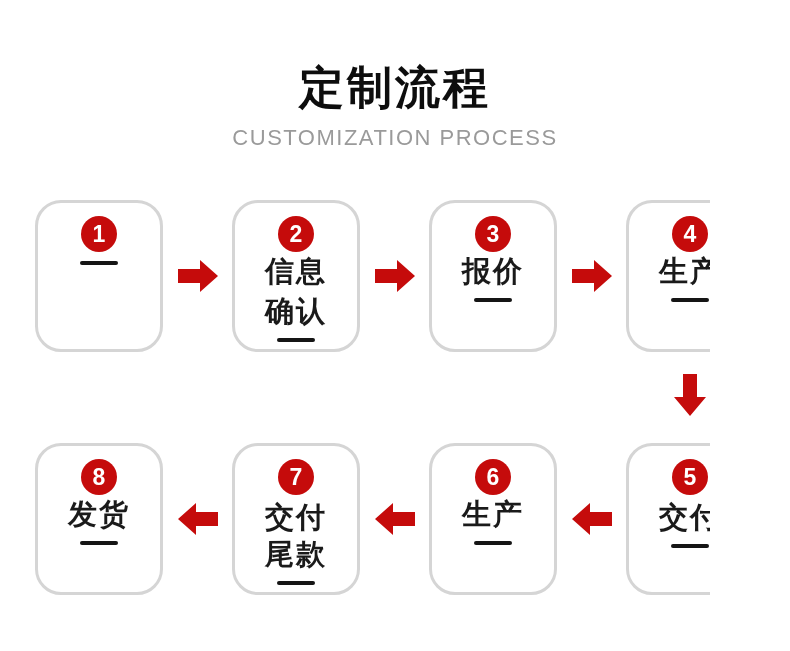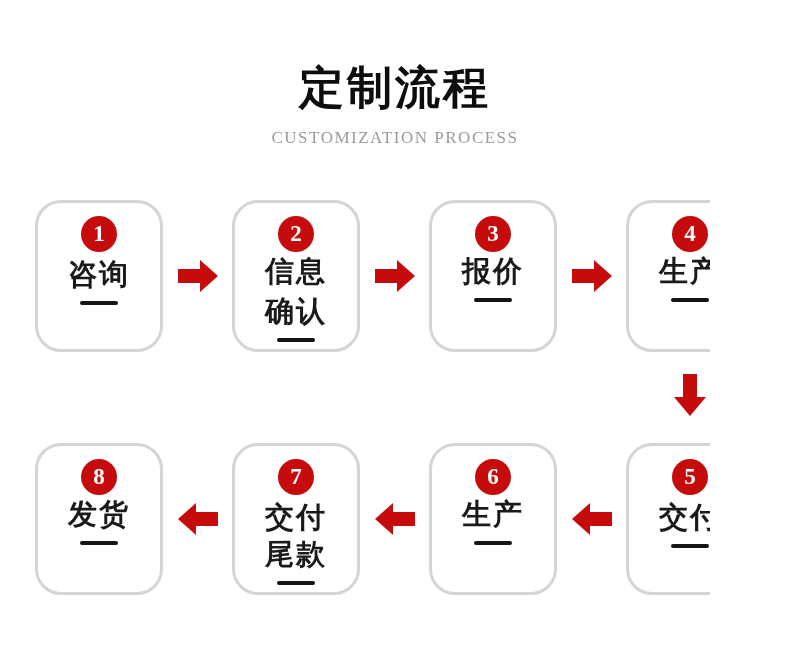--- a/index.html
+++ b/index.html
@@ -7,34 +7,34 @@
     --box-border:#d5d5d5;
     --text-dark:#1a1a1a;
     --subtitle-gray:#9a9a9a;
     --bg:#ffffff;
   }
   html,body{margin:0;padding:0;background:#fff;}
   .canvas{
     position:relative;
     width:710px;height:651px;
     background:var(--bg);
-    font-family:Liberation Serif, serif;
+    font-family:Liberation Sans, sans-serif;
     overflow:hidden;
   }
   .header{position:absolute;top:62px;left:0;width:790px;text-align:center;}
   .title{
     margin:0;
     font-size:45px;line-height:52px;
     font-weight:900;
     letter-spacing:3px;
     color:#0d0d0d;
   }
   .subtitle{
     margin-top:14px;
-    font-size:17px;line-height:20px;
+    font-size:22px;line-height:20px;
     font-weight:400;
     letter-spacing:1.5px;
     color:var(--subtitle-gray);
   }
   .row{
     position:absolute;left:35px;width:719px;height:152px;
     display:flex;justify-content:space-between;align-items:stretch;
   }
   .row-top{top:200px;}
   .row-bottom{top:443px;}
@@ -88,21 +88,20 @@
     <h1 class="title">定制流程</h1>
     <div class="subtitle">CUSTOMIZATION PROCESS</div>
   </div>
 
   <div class="row row-top">
 
     <div class="step-box">
       <div class="num">
           <span>1</span>
         </div>
-      <div class="line first">咨询</div>
       <div class="dash"></div>
     </div>
 
     <div class="arrow-cell">
       <svg width="40" height="32" viewBox="0 0 40 32">
           <path d="M0,9 L22,9 L22,0 L40,16 L22,32 L22,23 L0,23 Z"></path>
         </svg>
     </div>
 
     <div class="step-box">

